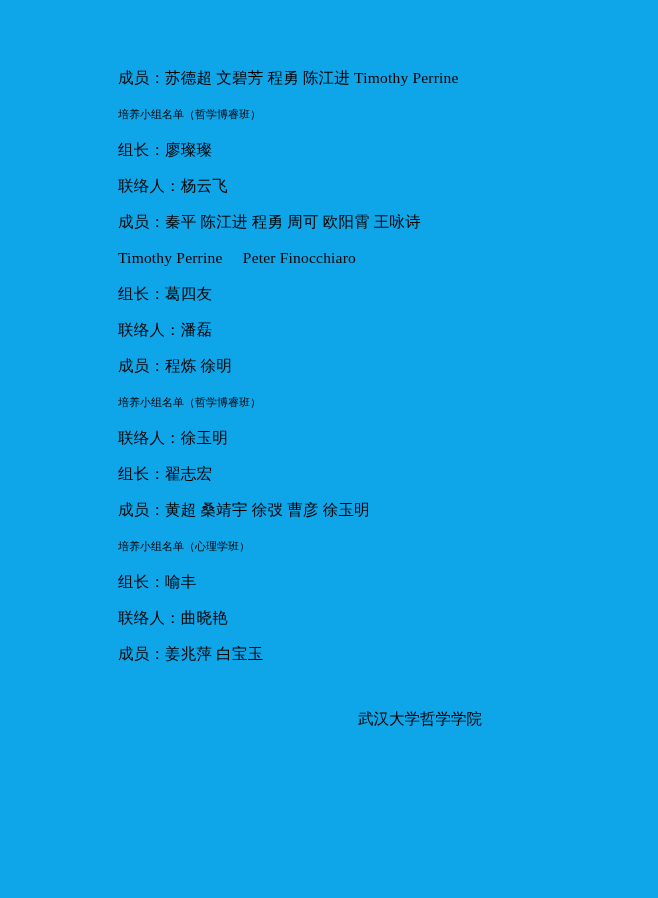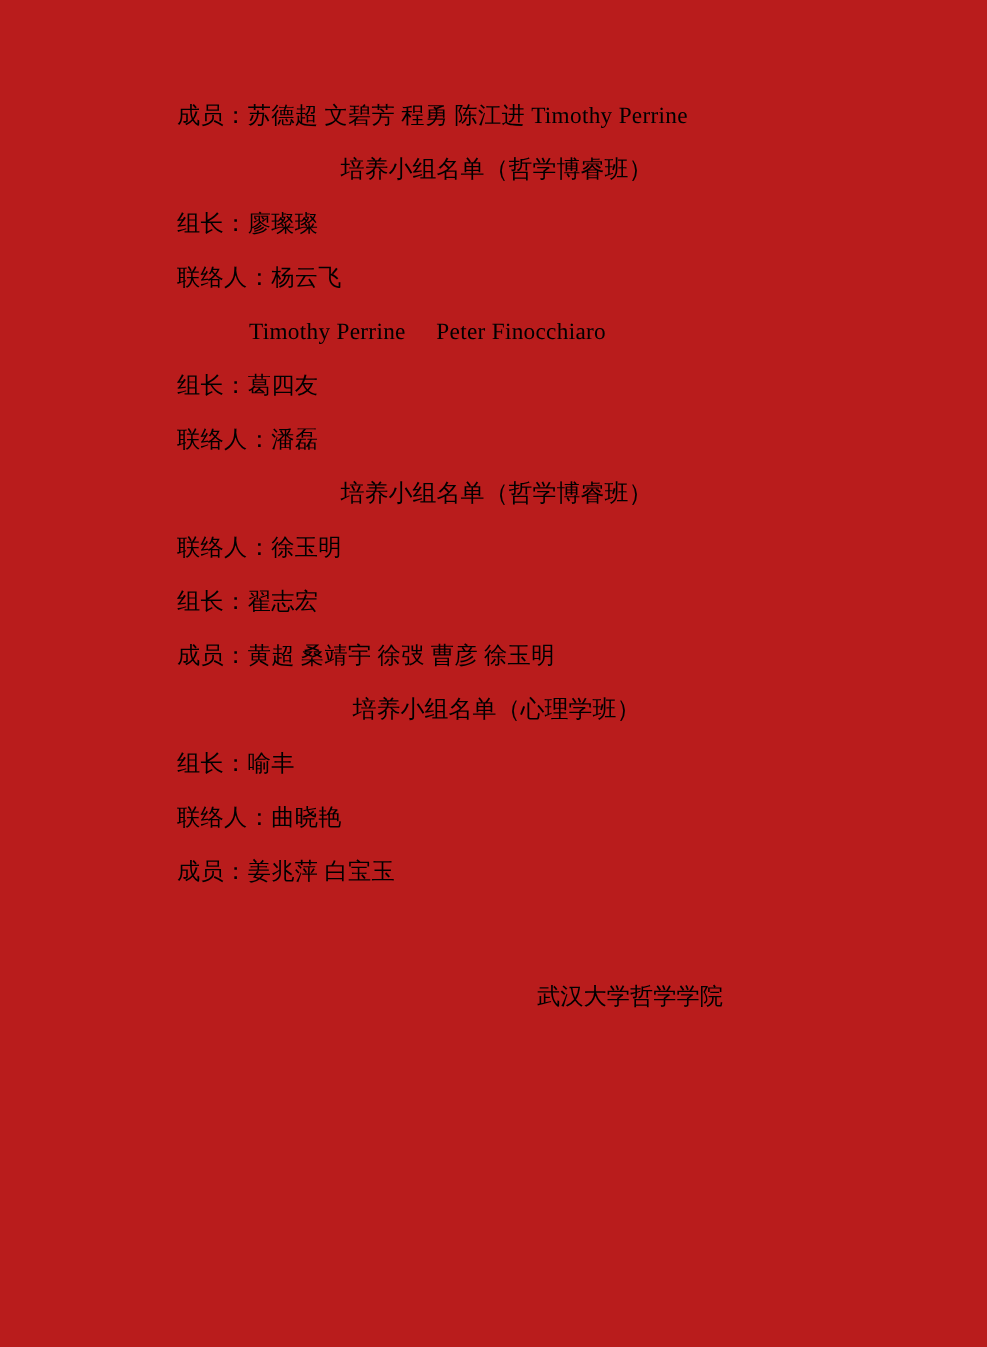--- a/index.html
+++ b/index.html
@@ -14,64 +14,65 @@
     color: #000000;
     position: relative;
     overflow: hidden;
   }
   .page {
     position: absolute;
     left: 0;
     top: 0;
     width: 658px;
     height: 898px;
-    background: #b91c1c;
+    background: #0ea5e9;
     box-sizing: border-box;
     padding: 60px 90px 2px 118px;
   }
   .line {
     font-size: 15.5px;
     line-height: 36px;
     white-space: pre;
     letter-spacing: 0.2px;
   }
   .heading {
-    font-size: 16px;
+    font-size: 11px;
     line-height: 36px;
-    text-align: center;
+    text-align: left;
     white-space: pre;
     padding-right: 24px;
   }
   .flush {
     padding-left: 0;
-    margin-left: 48px;
   }
   .sign-block {
-    margin-top: 48px;
+    margin-top: 30px;
     text-align: right;
     padding-right: 86px;
   }
   .sign-line {
     font-size: 15.5px;
     line-height: 34px;
     white-space: pre;
   }
 </style>
 </head>
 <body>
 
 <div class="page">
 
   <div class="line">成员：苏德超 文碧芳 程勇 陈江进 Timothy Perrine</div>
   <div class="heading">培养小组名单（哲学博睿班）</div>
   <div class="line">组长：廖璨璨</div>
   <div class="line">联络人：杨云飞</div>
+  <div class="line">成员：秦平 陈江进 程勇 周可 欧阳霄 王咏诗</div>
   <div class="line flush">Timothy Perrine     Peter Finocchiaro</div>
   <div class="line">组长：葛四友</div>
   <div class="line">联络人：潘磊</div>
+  <div class="line">成员：程炼 徐明</div>
   <div class="heading">培养小组名单（哲学博睿班）</div>
   <div class="line">联络人：徐玉明</div>
   <div class="line">组长：翟志宏</div>
   <div class="line">成员：黄超 桑靖宇 徐弢 曹彦 徐玉明</div>
   <div class="heading">培养小组名单（心理学班）</div>
   <div class="line">组长：喻丰</div>
   <div class="line">联络人：曲晓艳</div>
   <div class="line">成员：姜兆萍 白宝玉</div>
 
   <div class="sign-block">

